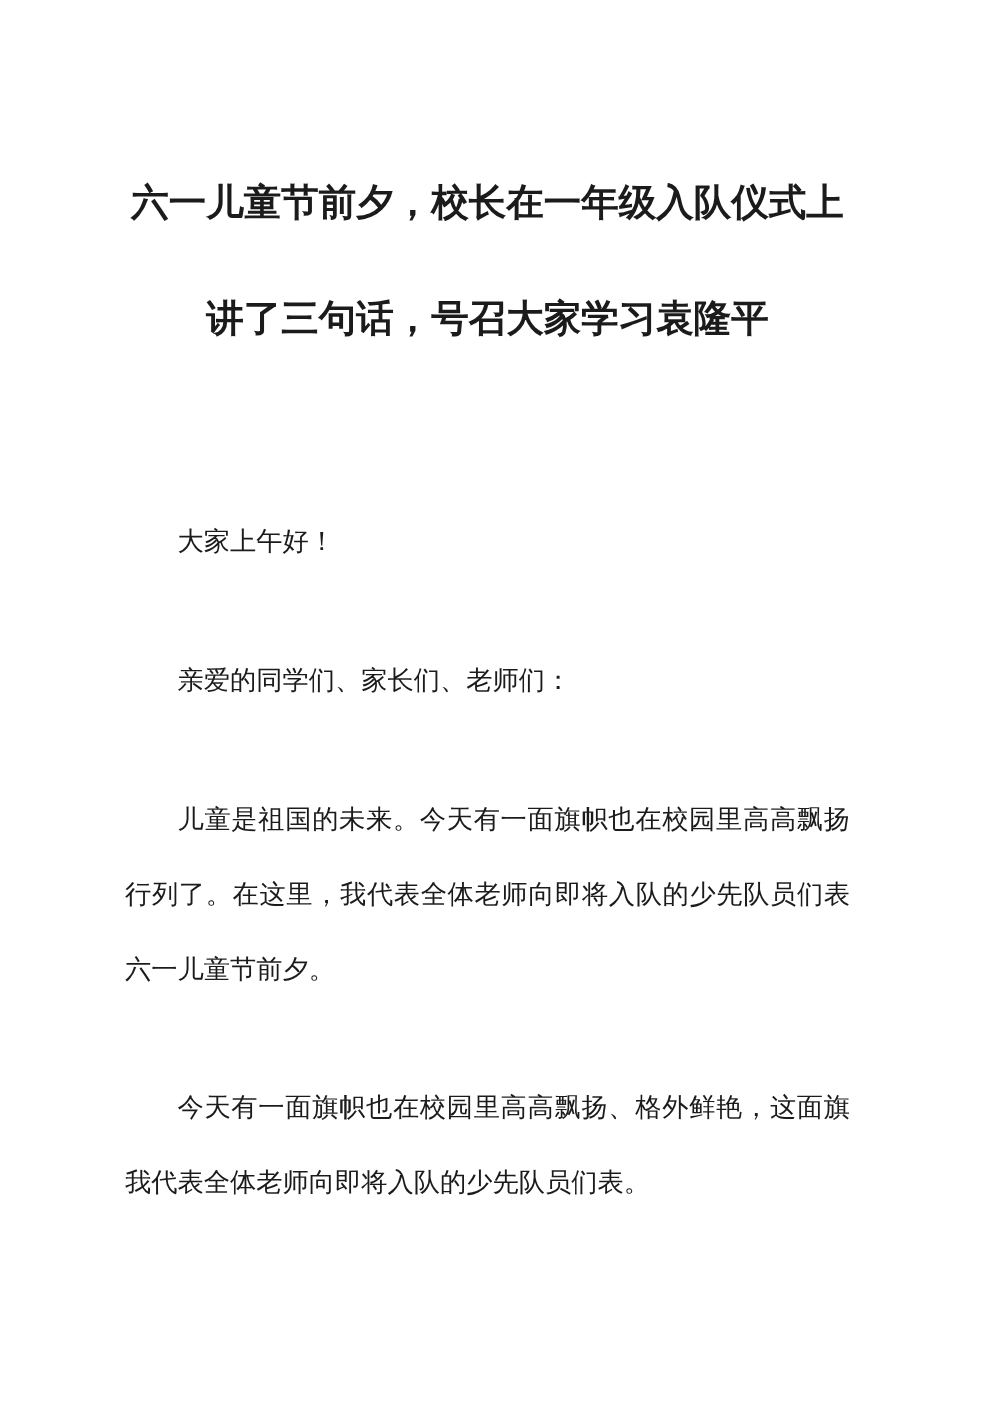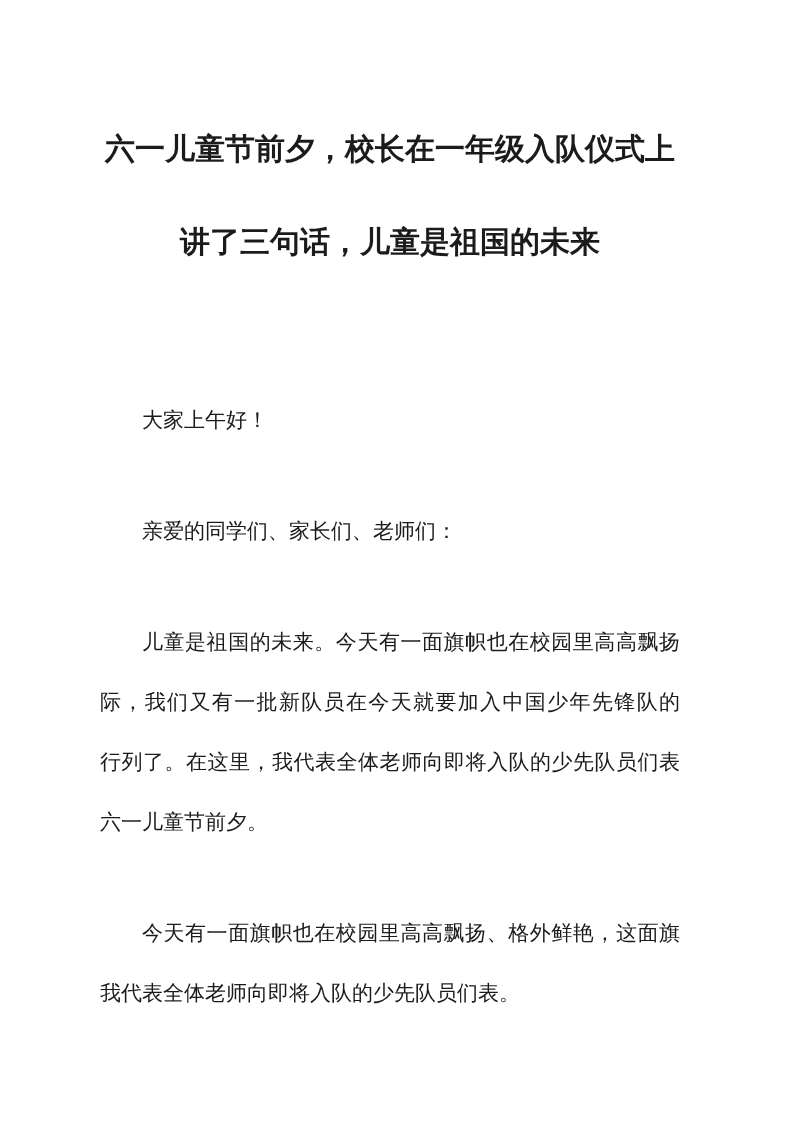--- a/index.html
+++ b/index.html
@@ -13,21 +13,21 @@
     position: relative;
     width: 793px;
     height: 1122px;
     margin: 0 auto;
     background: var(--page-bg, #ffffff);
     overflow: hidden;
   }
   .doc {
     position: absolute;
     left: 100px;
-    top: 1px;
+    top: 15px;
     width: 580px;
   }
   .title {
     margin-top: 101px;
     font-size: 30px;
     font-weight: bold;
     color: var(--text-color, #1b1b1b);
     text-align: center;
   }
   .t-line {
@@ -55,36 +55,35 @@
   }
 </style>
 </head>
 <body>
 
 <div class="page">
   <div class="doc">
 
     <h1 class="title">
       <span class="t-line">六一儿童节前夕，校长在一年级入队仪式上</span>
-      <span class="t-line">讲了三句话，儿童是祖国的未来</span>
+      <span class="t-line">讲了三句话，号召大家学习袁隆平</span>
     </h1>
 
     <div class="body-text">
 
       <div class="para">
         <div class="line indent">大家上午好！</div>
       </div>
 
       <div class="para">
         <div class="line indent">亲爱的同学们、家长们、老师们：</div>
       </div>
 
       <div class="para">
         <div class="line indent fill">儿童是祖国的未来。今天有一面旗帜也在校园里高高飘扬</div>
-        <div class="line fill">际，我们又有一批新队员在今天就要加入中国少年先锋队的</div>
         <div class="line fill">行列了。在这里，我代表全体老师向即将入队的少先队员们表</div>
         <div class="line">六一儿童节前夕。</div>
       </div>
 
       <div class="para">
         <div class="line indent fill">今天有一面旗帜也在校园里高高飘扬、格外鲜艳，这面旗</div>
         <div class="line">我代表全体老师向即将入队的少先队员们表。</div>
       </div>
 
     </div>

